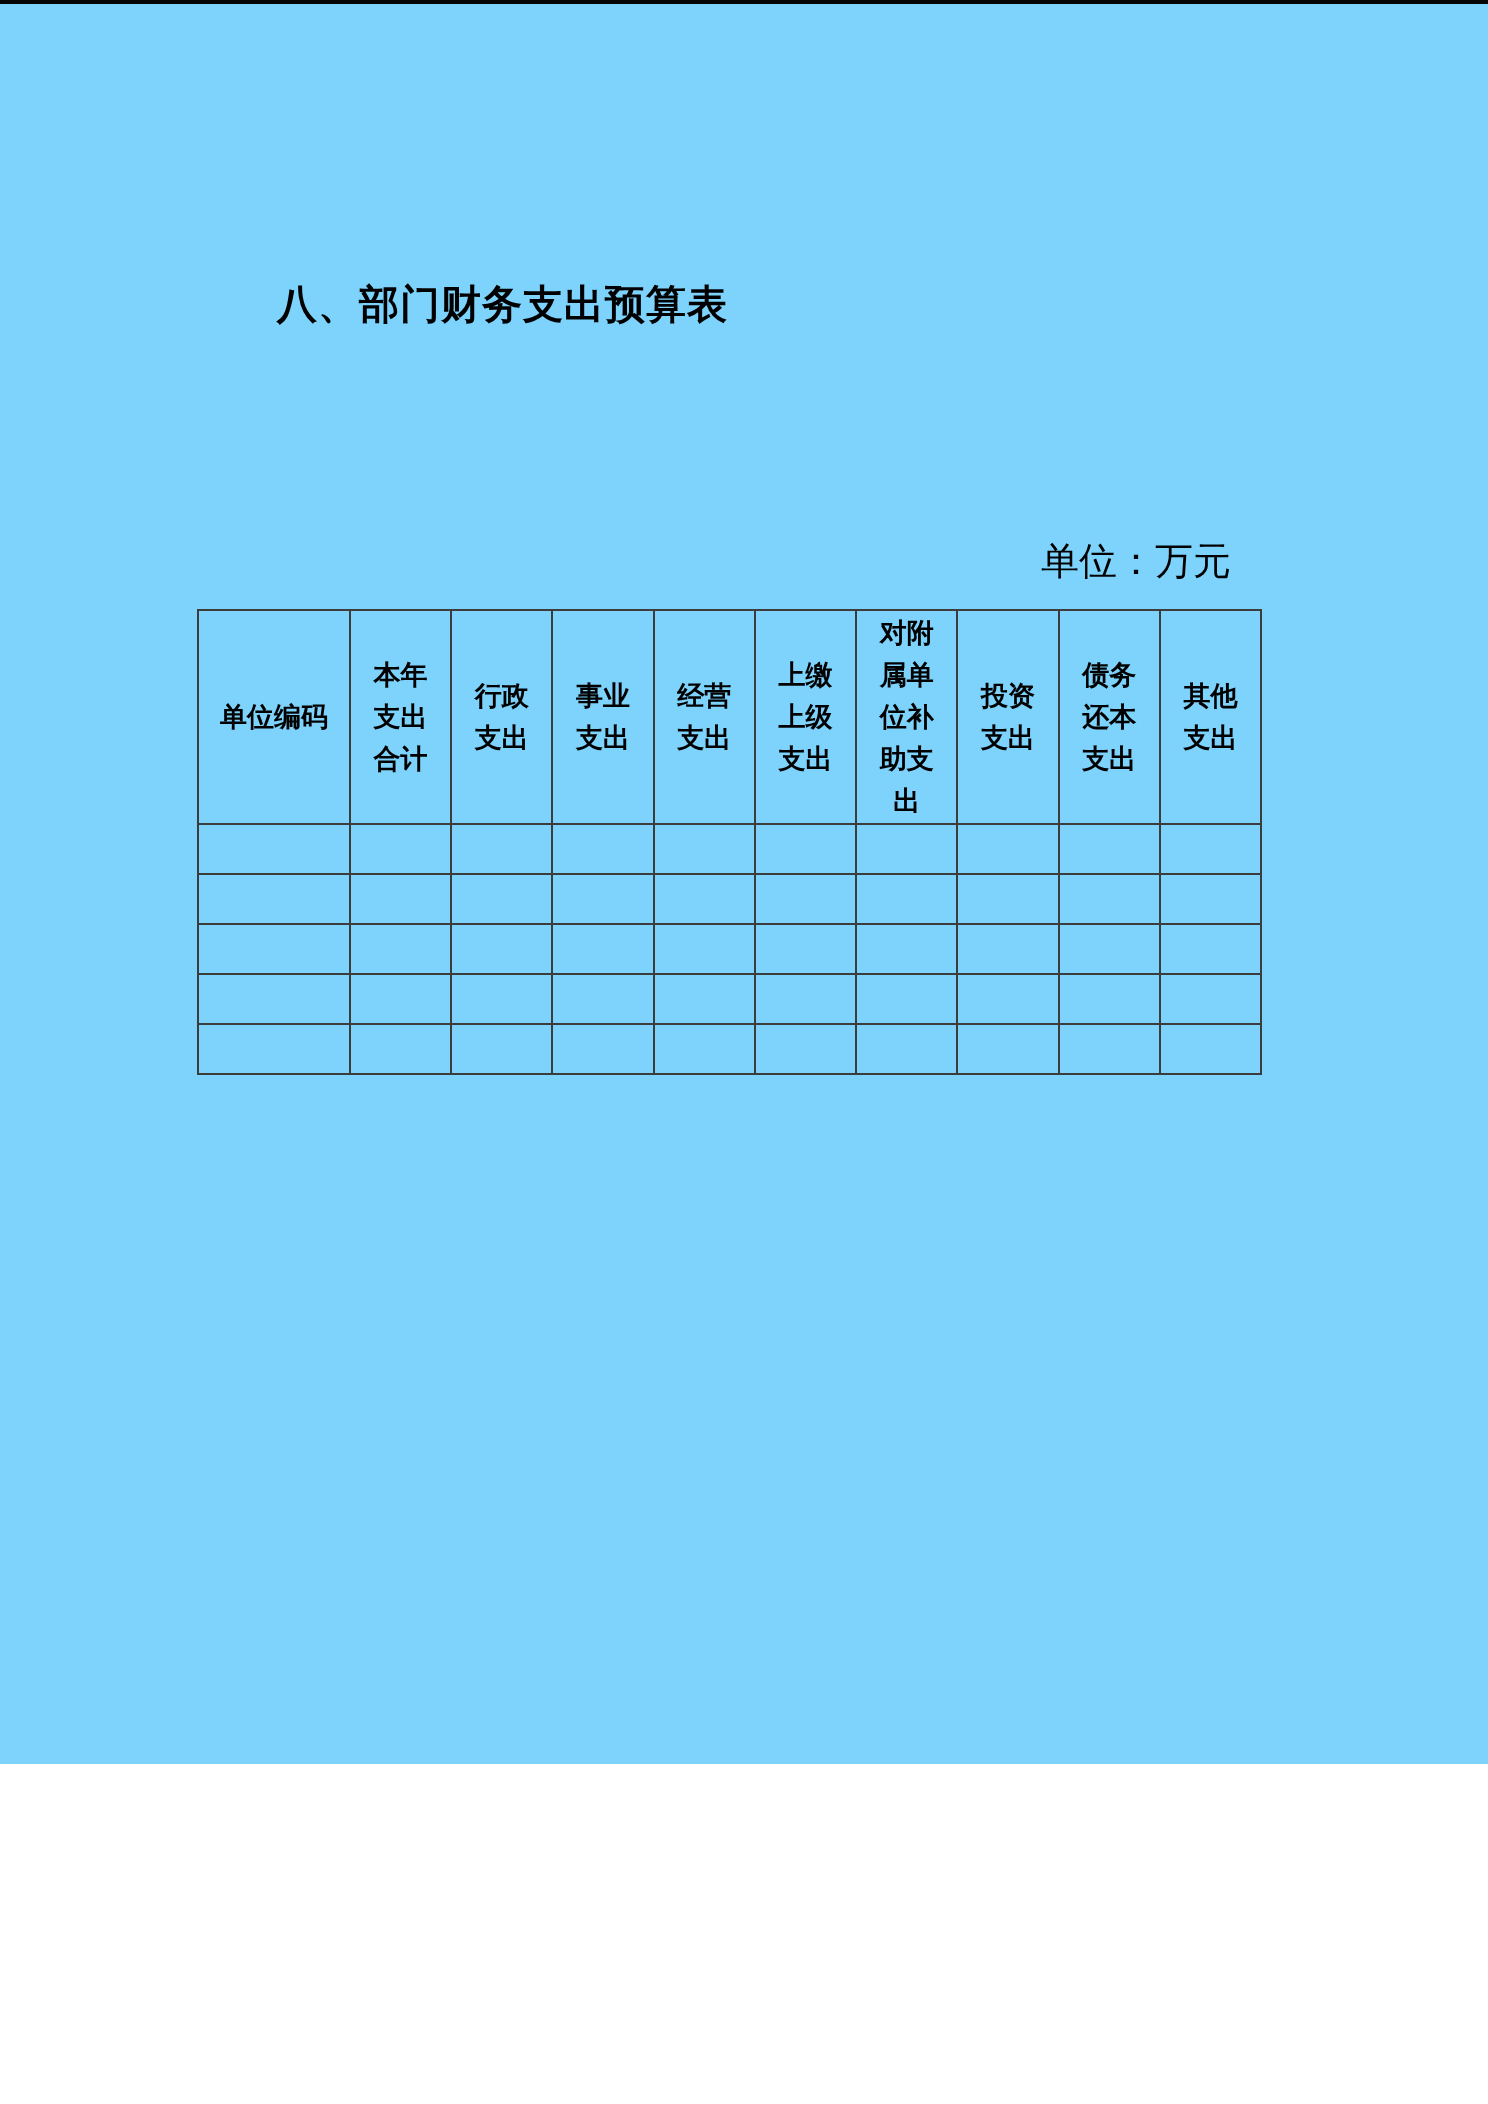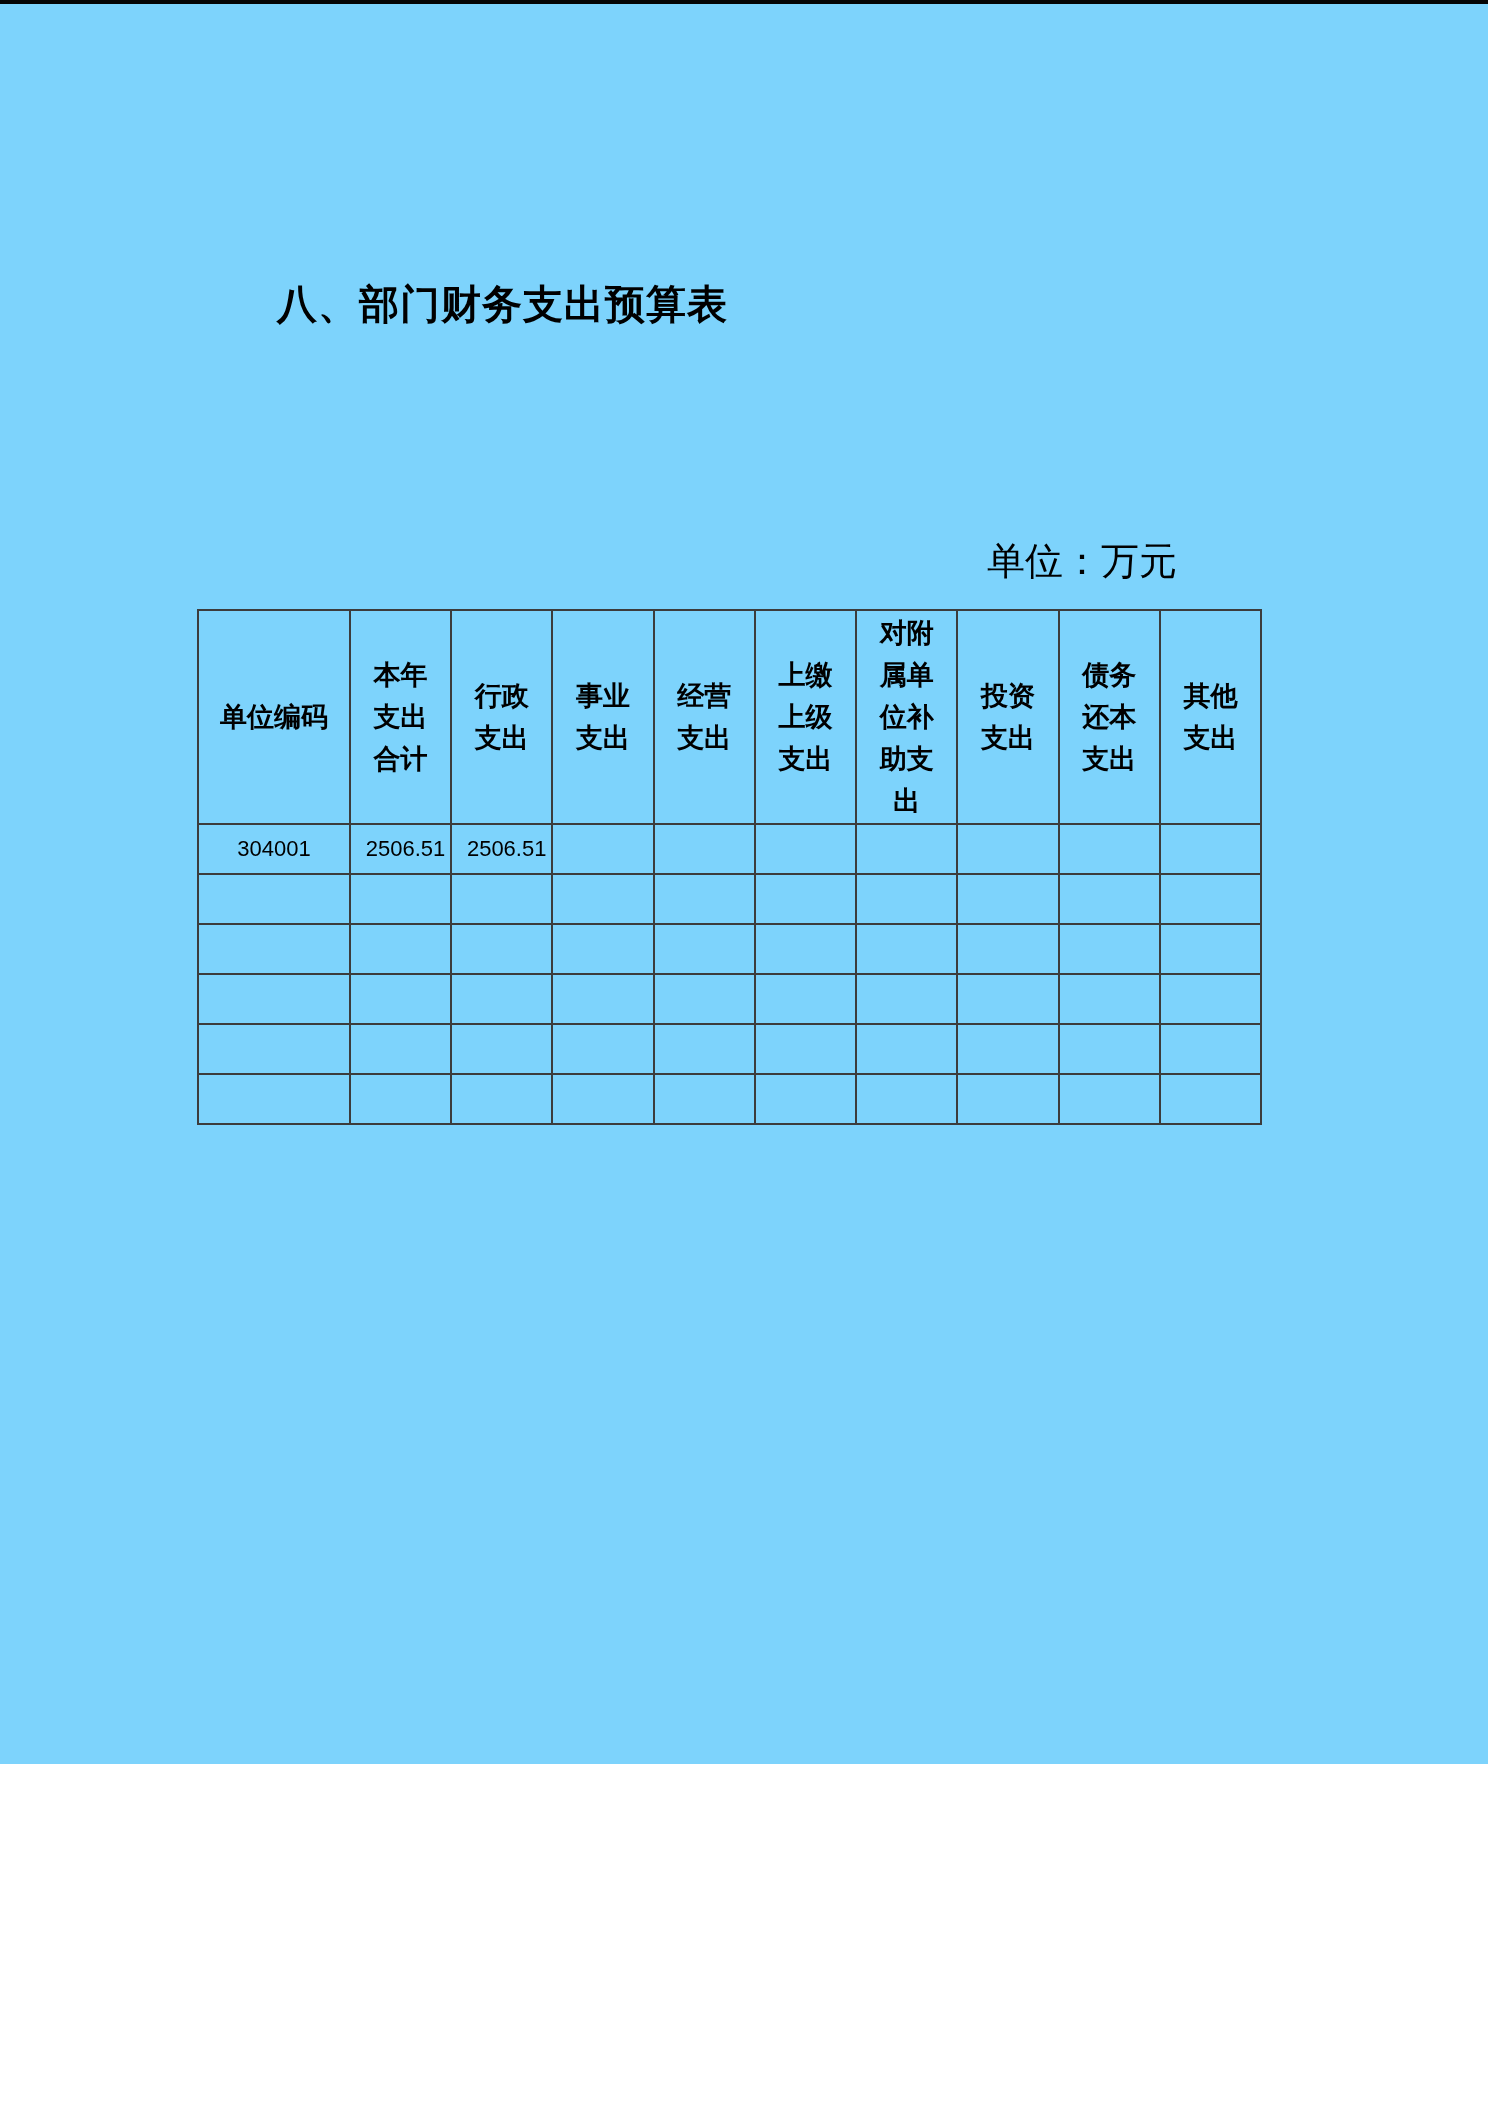--- a/index.html
+++ b/index.html
@@ -27,21 +27,21 @@
     white-space:nowrap;
   }
   .table-title {
     position:absolute; top:362px; left:0; width:100%;
     padding-left:32px; box-sizing:border-box;
     text-align:center;
     font-size:40px; font-weight:bold; line-height:1.2;
     letter-spacing:1px;
   }
   .unit-label {
-    position:absolute; top:540px; left:987px;
+    position:absolute; top:540px; left:1041px;
     font-family:"Liberation Serif","DejaVu Serif",serif;
     font-size:38px; line-height:1.15;
     white-space:nowrap;
   }
   table.budget-table {
     position:absolute; top:609px; left:197px;
     width:1065px;
     border-collapse:collapse;
     table-layout:fixed;
   }
@@ -114,32 +114,20 @@
 支出</th>
         <th>债务
 还本
 支出</th>
         <th>其他
 支出</th>
       </tr>
     </thead>
     <tbody>
       <tr>
-        <td class="c-center">304001</td>
-        <td>2506.51</td>
-        <td>2506.51</td>
-        <td></td>
-        <td></td>
-        <td></td>
-        <td></td>
-        <td></td>
-        <td></td>
-        <td></td>
-      </tr>
-      <tr>
         <td class="c-center"></td>
         <td></td>
         <td></td>
         <td></td>
         <td></td>
         <td></td>
         <td></td>
         <td></td>
         <td></td>
         <td></td>

